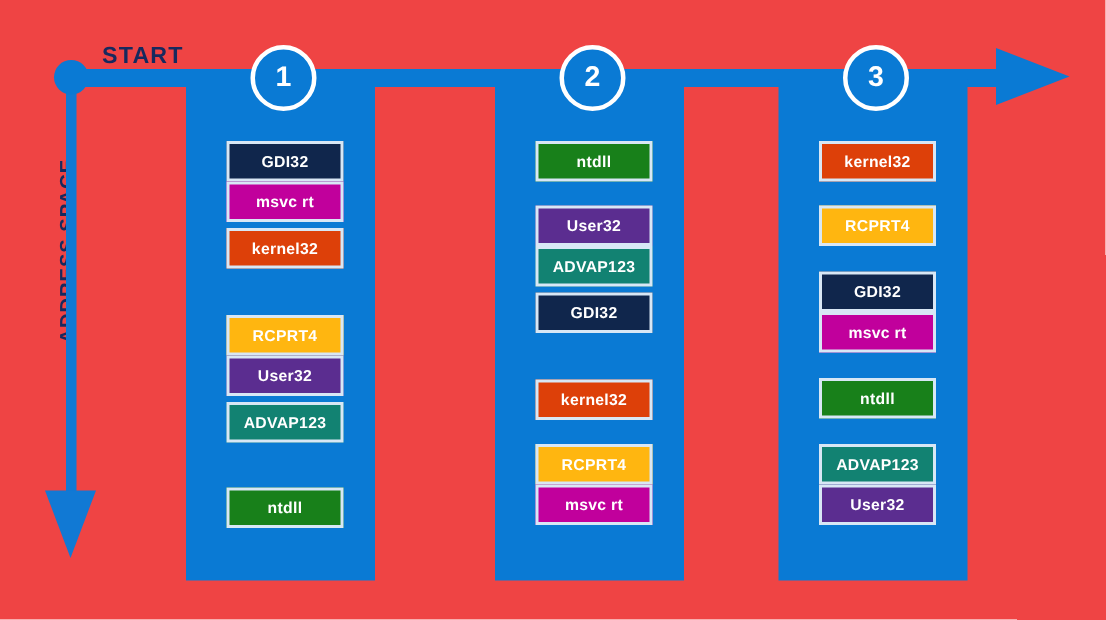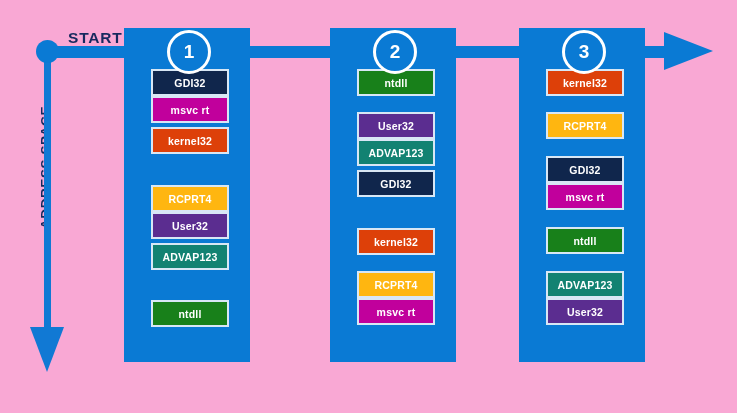--- a/index.html
+++ b/index.html
@@ -4,21 +4,21 @@
 <style>
   html, body {
     margin: 0;
     padding: 0;
     background: #ffffff;
   }
   #canvas {
     position: relative;
     width: 737px;
     height: 413px;
-    background: #f9a8d4;
+    background: #ef4444;
     font-family: "Liberation Sans", sans-serif;
     overflow: hidden;
   }
 
   
   #axis-label {
     position: absolute;
     left: -70px;
     top: 160px;
     width: 230px;
@@ -91,21 +91,21 @@
     left: 664px;
     top: 38px;
     width: 10px;
     height: 9px;
     background: #f0f0f0;
   }
 
   
   .column {
     position: absolute;
-    top: 28px;
+    top: 53px;
     height: 334px;
     background: #0a7ad4;
     text-align: right;
   }
   .badge {
     position: absolute;
     top: 30px;
     width: 44px;
     height: 44px;
     border-radius: 50%;

